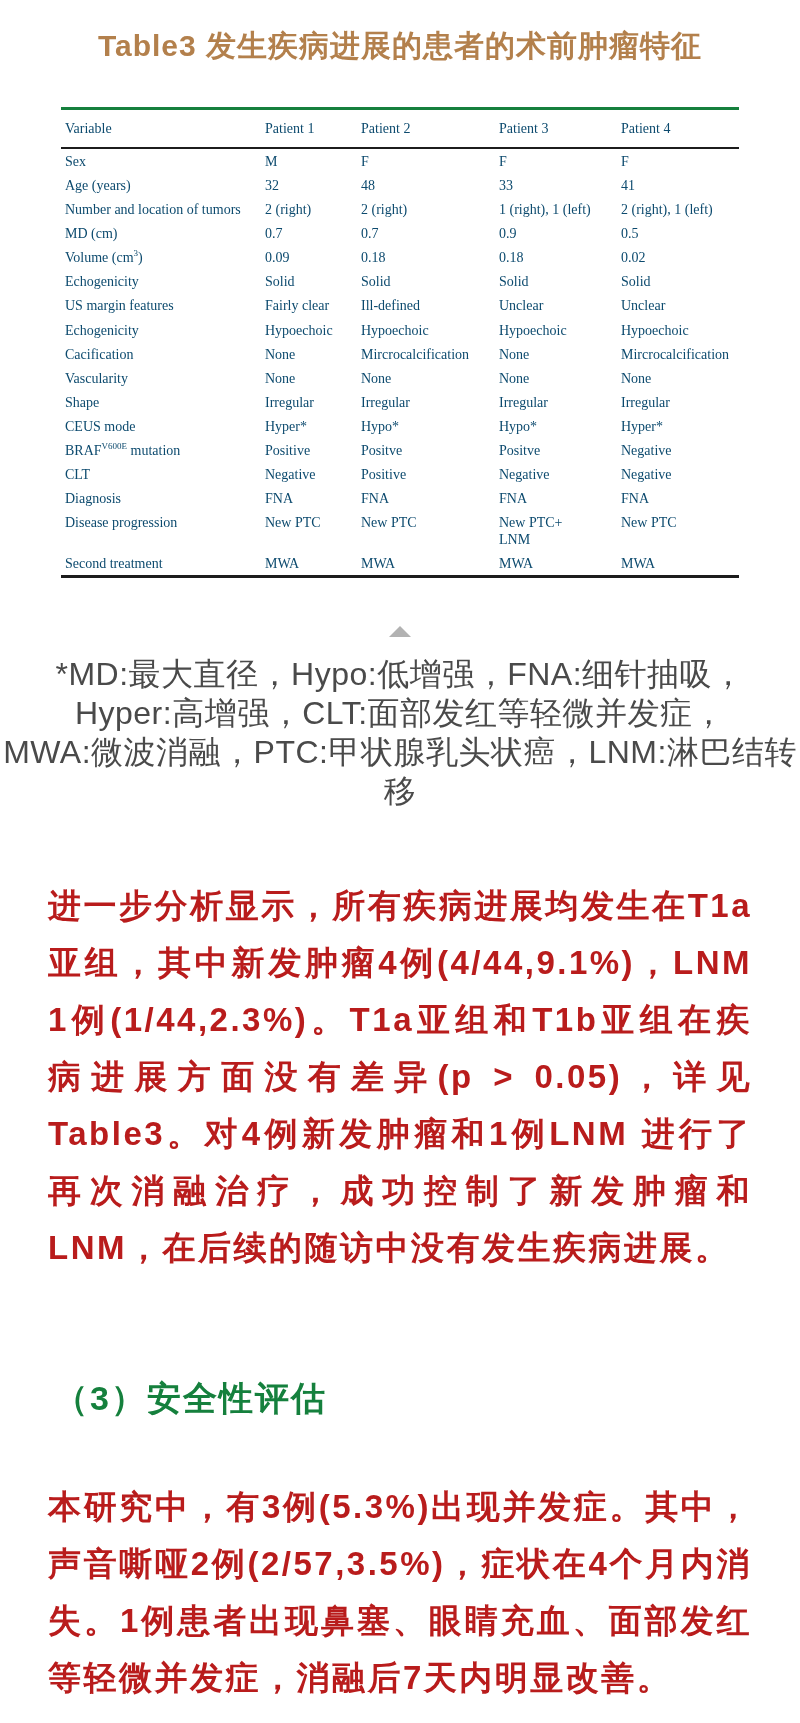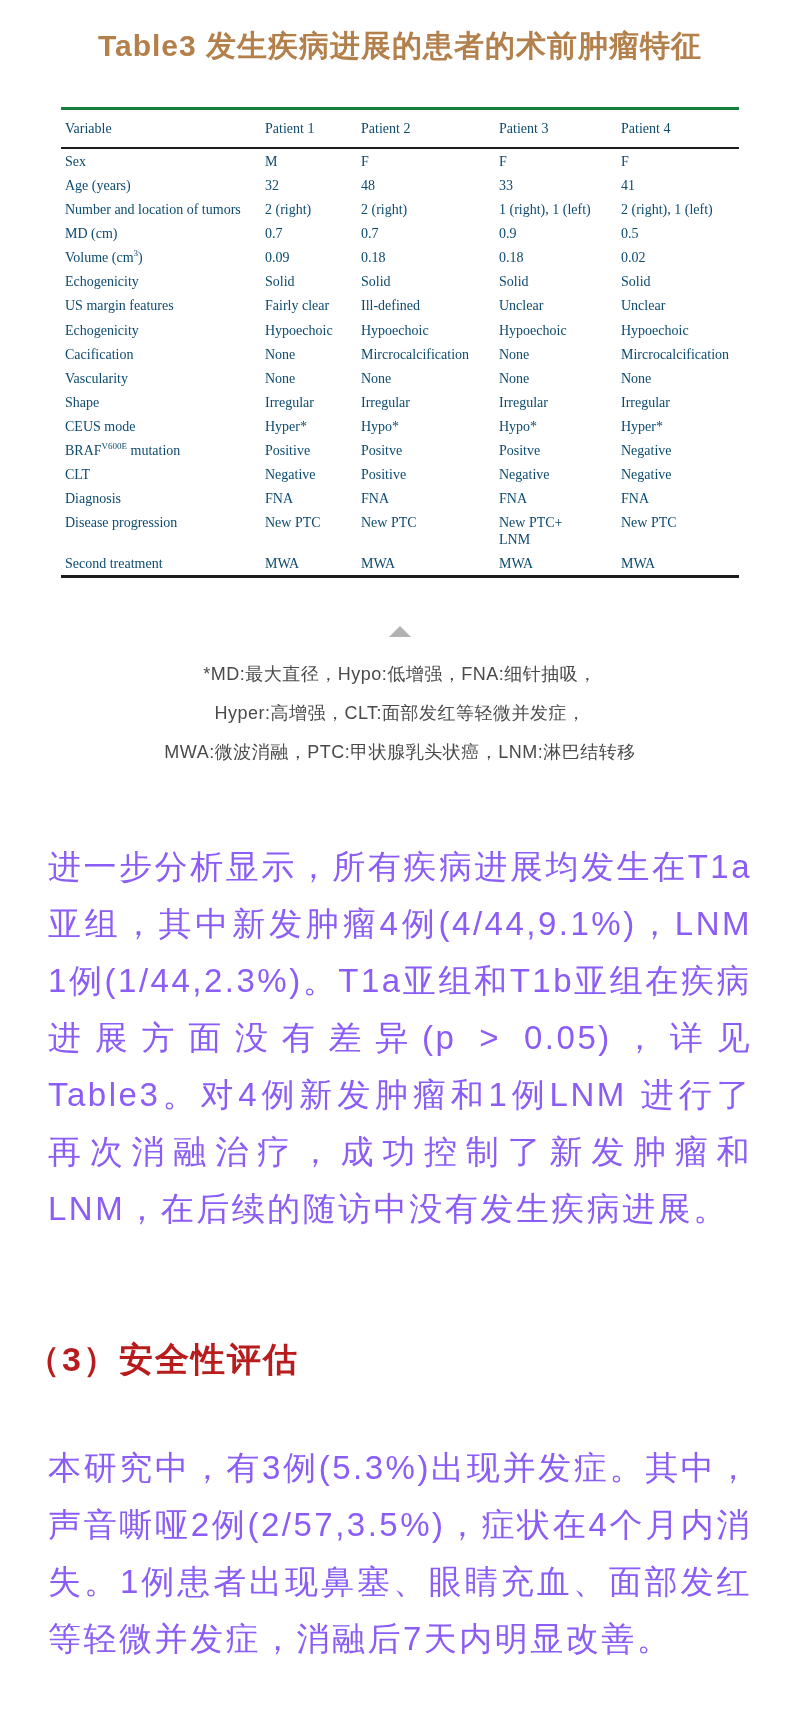--- a/index.html
+++ b/index.html
@@ -54,42 +54,43 @@
     width: 0; height: 0;
     border-left: 11px solid transparent;
     border-right: 11px solid transparent;
     border-bottom: 11px solid #b2b2b2;
     margin: 48px auto 0 auto;
   }
 
   .footnote {
     margin-top: 18px;
     text-align: center;
-    font-size: 18px;
+    font-size: 32px;
     line-height: 39px;
     letter-spacing: 0.5px;
     color: #4a4a4a;
   }
 
   .body-para {
     margin: 66px 48px 0 48px;
     font-size: 33px;
     line-height: 57px;
     letter-spacing: 2.5px;
-    color: #8b5cf6;
+    color: #b91c1c;
     text-align: justify;
+    font-weight: bold;
   }
   .body-para.second { margin-top: 56px; }
 
   .section-heading {
-    margin: 100px 0 0 26px;
+    margin: 100px 0 0 54px;
     font-size: 34px;
     font-weight: bold;
     letter-spacing: 2px;
-    color: #b91c1c;
+    color: #15803d;
   }
 </style>
 </head>
 <body>
 
 <div class="doc-title">Table3 发生疾病进展的患者的术前肿瘤特征</div>
 
 <div class="table-section">
   <table class="data-table">
     <colgroup>

